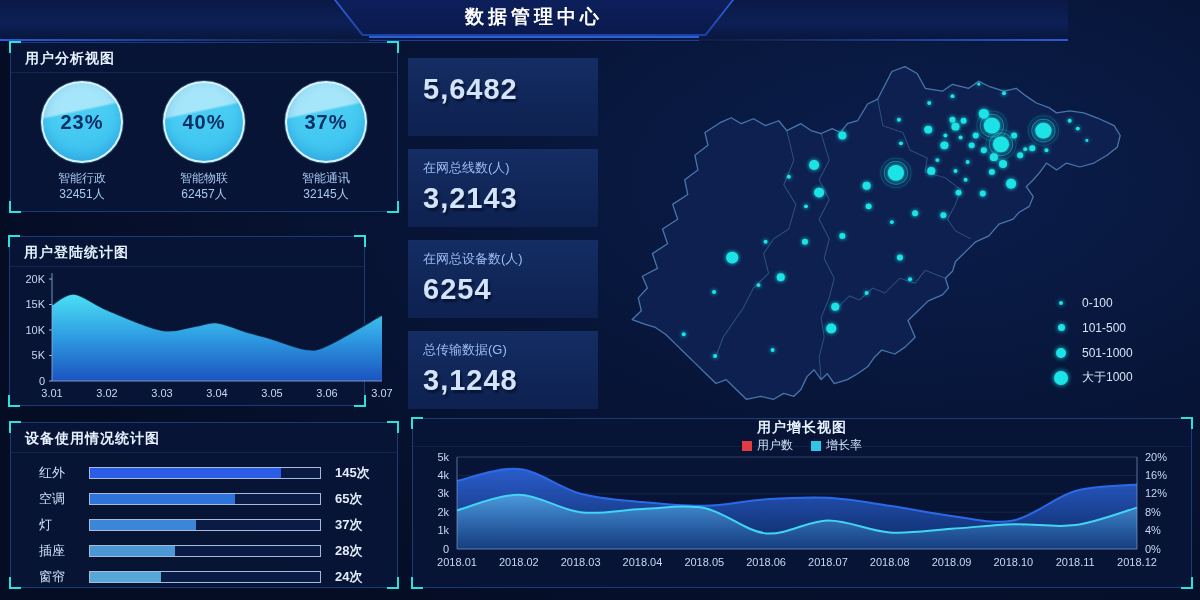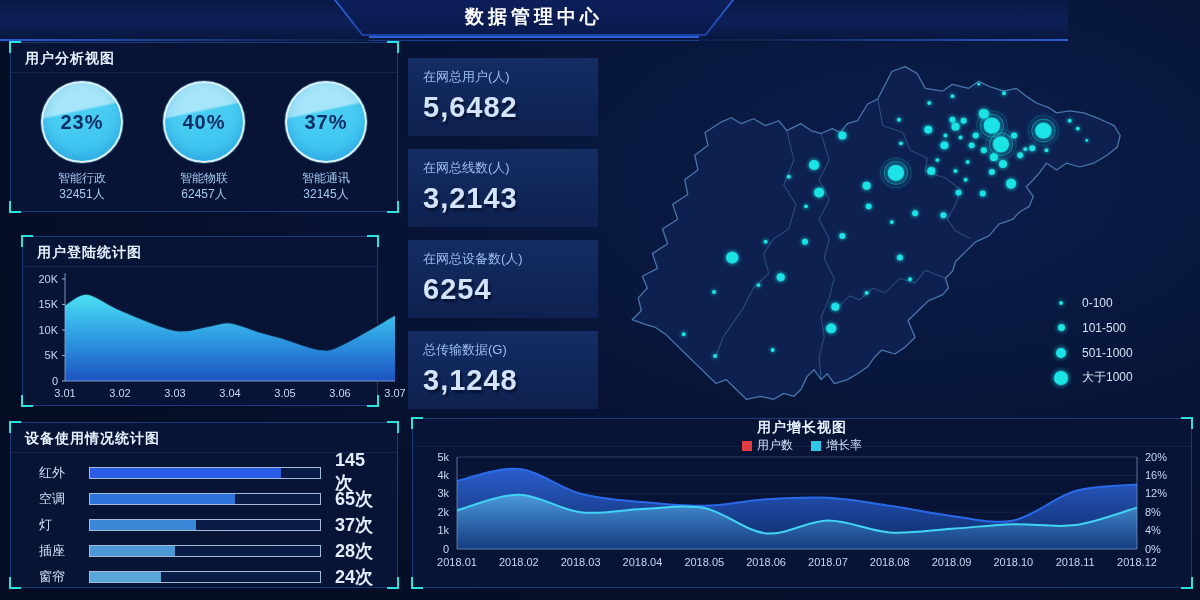--- a/index.html
+++ b/index.html
@@ -26,42 +26,42 @@
   .panel { position:absolute; background:rgba(8,21,54,.92); border:1px solid #1b3a78; }
   .cnr { position:absolute; width:12px; height:12px; border:0 solid #2ce2da; }
   .cnr.tl { top:-2px; left:-2px; border-top-width:2px; border-left-width:2px; }
   .cnr.tr { top:-2px; right:-2px; border-top-width:2px; border-right-width:2px; }
   .cnr.bl { bottom:-2px; left:-2px; border-bottom-width:2px; border-left-width:2px; }
   .cnr.br { bottom:-2px; right:-2px; border-bottom-width:2px; border-right-width:2px; }
   .panel-title { height:30px; line-height:30px; padding:0 14px; font-size:14px; color:#e6f1ff;
     letter-spacing:1px; border-bottom:1px solid rgba(70,120,210,.18); font-weight:bold; }
 
   .p-analysis { left:10px; top:42px;  width:388px; height:170px; }
-  .p-login    { left:22px; top:236px; width:356px; height:170px; }
+  .p-login    { left:9px; top:236px; width:356px; height:170px; }
   .p-device   { left:10px; top:422px; width:388px; height:166px; }
   .p-growth   { left:412px; top:418px; width:780px; height:170px; }
 
   
   .circles { display:flex; justify-content:space-around; padding:8px 10px 0; }
   .circle-item { text-align:center; width:110px; }
   .circle { width:82px; height:82px; margin:0 auto; border-radius:50%;
     border:2px solid #d8f3fd;
     background:linear-gradient(168deg,#a5e6fa 0%,#a5e6fa 36%,#49cdf3 39%,#3cc2ef 100%);
     box-shadow:0 0 0 1px rgba(120,220,250,.25), inset 0 -5px 12px rgba(20,120,200,.35);
     display:flex; align-items:center; justify-content:center; }
   .c-pct { font-size:20px; font-weight:bold; color:#0c2f66; letter-spacing:1px; }
   .c-label { margin-top:7px; font-size:12px; color:#a7c9f2; line-height:1.35; }
 
   
   .bars { padding:12px 14px 0 28px; display:flex; flex-direction:column; gap:11px;justify-content:flex-end; }
   .bar-row { display:flex; align-items:center; height:15px; }
   .bar-label { width:50px; font-size:13px; color:#cfe2f8; }
   .bar-track { flex:1; height:12px; border:1px solid rgba(185,210,240,.88); background:#0a1b45; }
   .bar-fill { height:100%; width:0; }
-  .bar-value { width:62px; padding-left:14px; font-size:18px; font-weight:bold; color:#e2ecfb; }
+  .bar-value { width:62px; padding-left:14px; font-size:13px; font-weight:bold; color:#e2ecfb; }
 
   
   .stat-card { position:absolute; left:408px; width:190px; height:78px;
     background:linear-gradient(180deg,#142d63,#0e2150); padding:10px 15px; }
   .stat-label { font-size:13px; color:#9dbdf2; }
   .stat-value { margin-top:5px; font-size:29px; font-weight:bold; color:#d3e4fa; letter-spacing:1px;
     text-shadow:2px 3px 2px rgba(3,10,30,.6); }
 
   
   .map { position:absolute; left:612px; top:42px; width:586px; height:374px; }
@@ -208,21 +208,20 @@
         <span class="bar-label">窗帘</span>
         <span class="bar-track">
             <span class="bar-fill" style="display: block; width: 31%; background: linear-gradient(rgb(87, 166, 216), rgb(87, 166, 216));"></span>
           </span>
         <span class="bar-value">24次</span>
       </div>
     </div>
   </div>
 
   <div class="stat-card" style="top:58px">
-    <div class="stat-label">在网总用户(人)</div>
     <div class="stat-value">5,6482</div>
   </div>
   <div class="stat-card" style="top:149px">
     <div class="stat-label">在网总线数(人)</div>
     <div class="stat-value">3,2143</div>
   </div>
   <div class="stat-card" style="top:240px">
     <div class="stat-label">在网总设备数(人)</div>
     <div class="stat-value">6254</div>
   </div>

